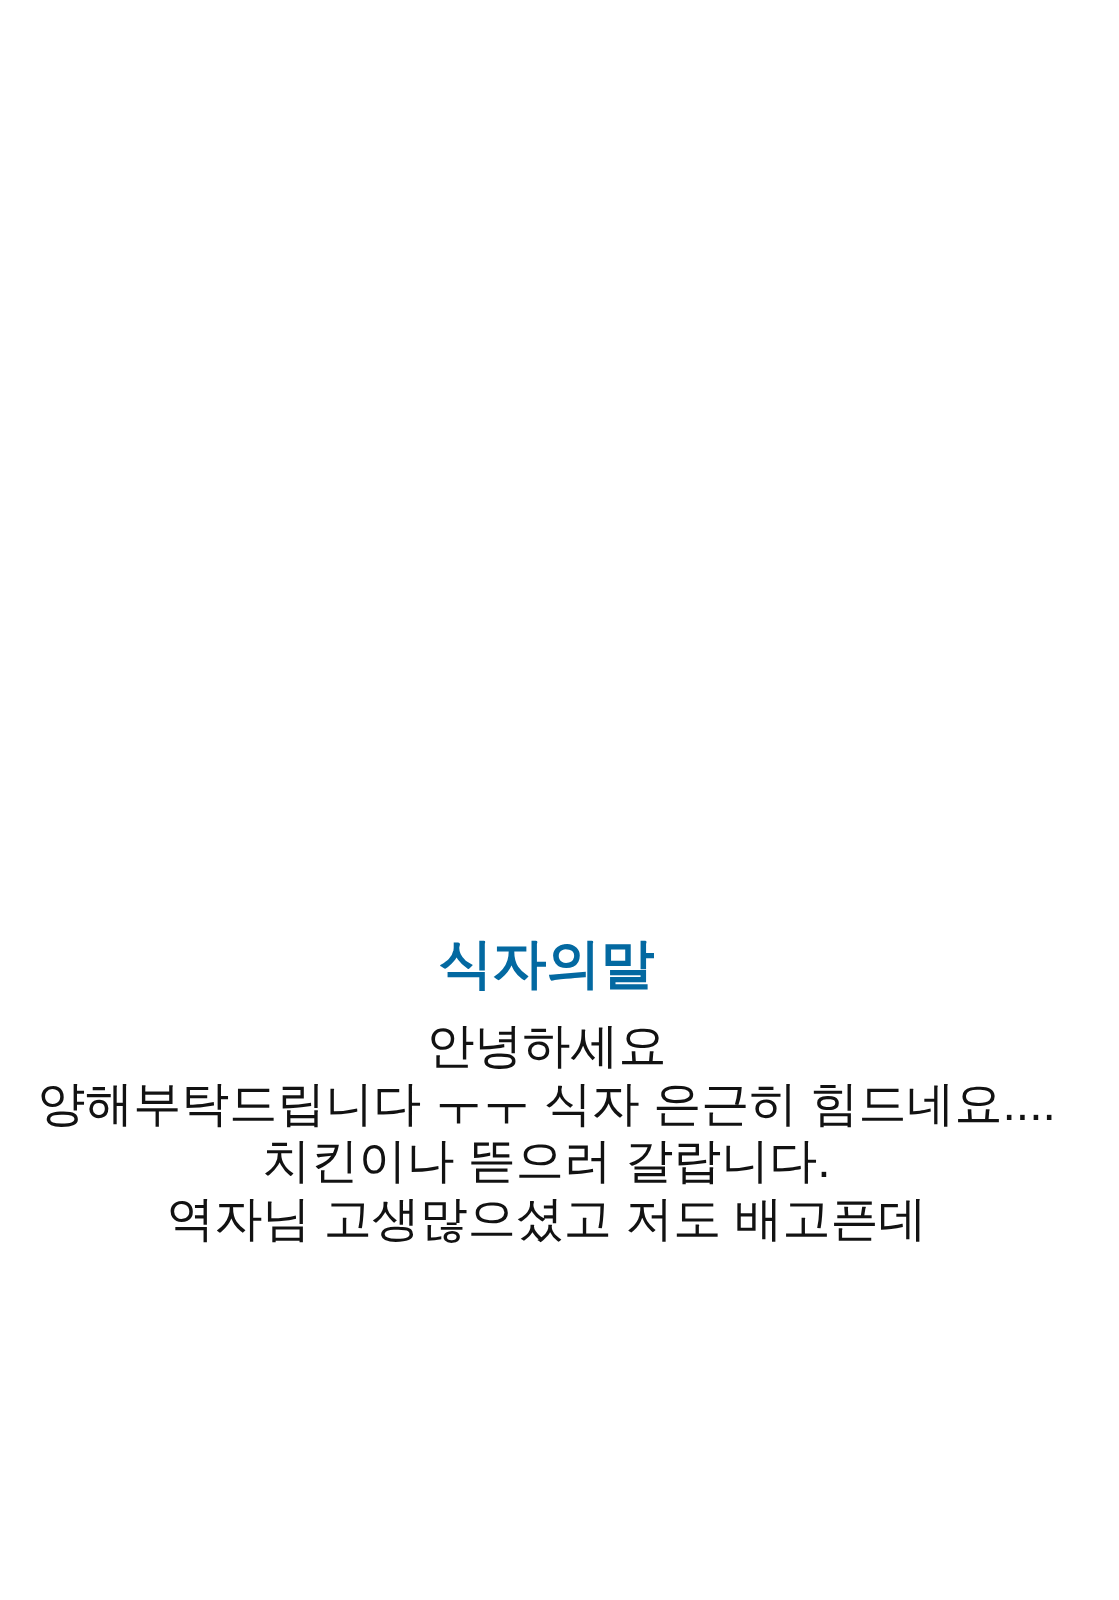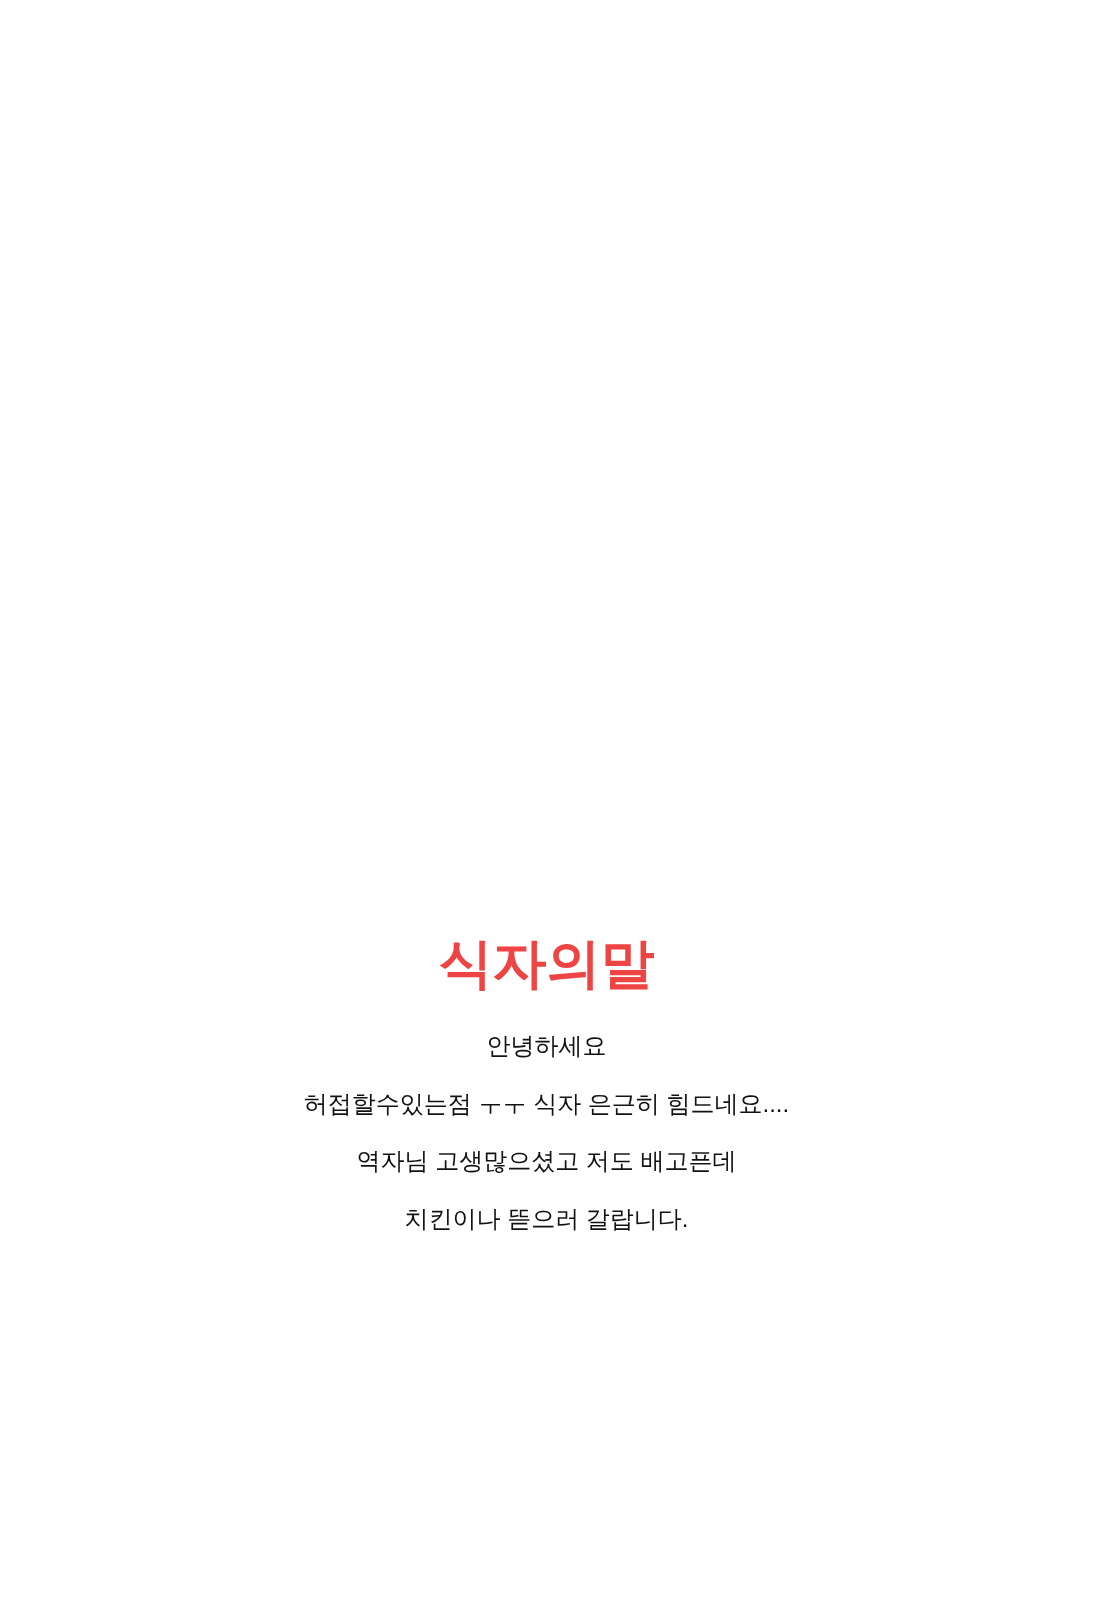--- a/index.html
+++ b/index.html
@@ -16,43 +16,43 @@
   
   .note-title {
     position: absolute;
     top: 934px;
     left: 0;
     width: 1093px;
     text-align: center;
     font-size: 54px;
     font-weight: 700;
     line-height: 1.1;
-    color: #ef4444;
+    color: #0369a1;
     white-space: nowrap;
   }
   .note-lines {
     position: absolute;
     top: 1017px;
     left: 0;
     width: 1093px;
   }
   .note-line {
     text-align: center;
-    font-size: 24px;
+    font-size: 48px;
     font-weight: 500;
     line-height: 57.5px;
     color: #121212;
     white-space: nowrap;
   }
 </style>
 </head>
 <body>
 
 <div class="page">
   <h1 class="note-title">식자의말</h1>
 
   <div class="note-lines">
     <p class="note-line">안녕하세요</p>
-    <p class="note-line">허접할수있는점 ㅜㅜ 식자 은근히 힘드네요....</p>
+    <p class="note-line">양해부탁드립니다 ㅜㅜ 식자 은근히 힘드네요....</p>
+    <p class="note-line">치킨이나 뜯으러 갈랍니다.</p>
     <p class="note-line">역자님 고생많으셨고 저도 배고픈데</p>
-    <p class="note-line">치킨이나 뜯으러 갈랍니다.</p>
   </div>
 </div>
 
 </body></html>

